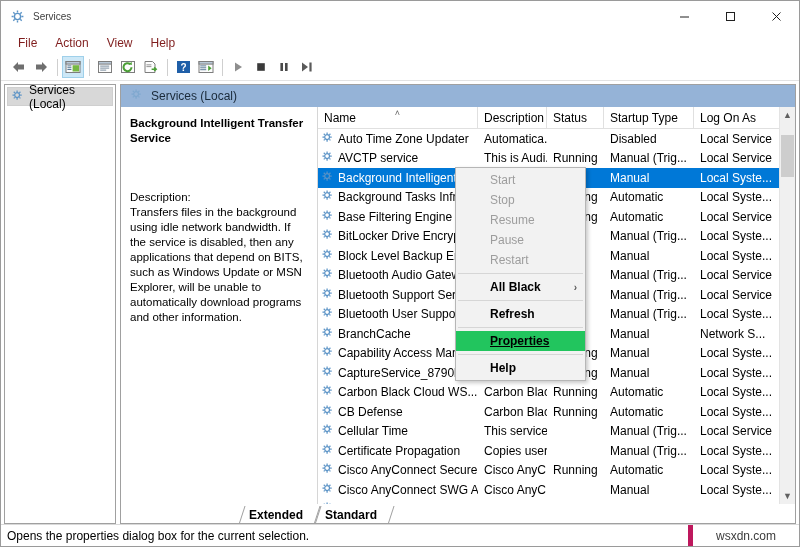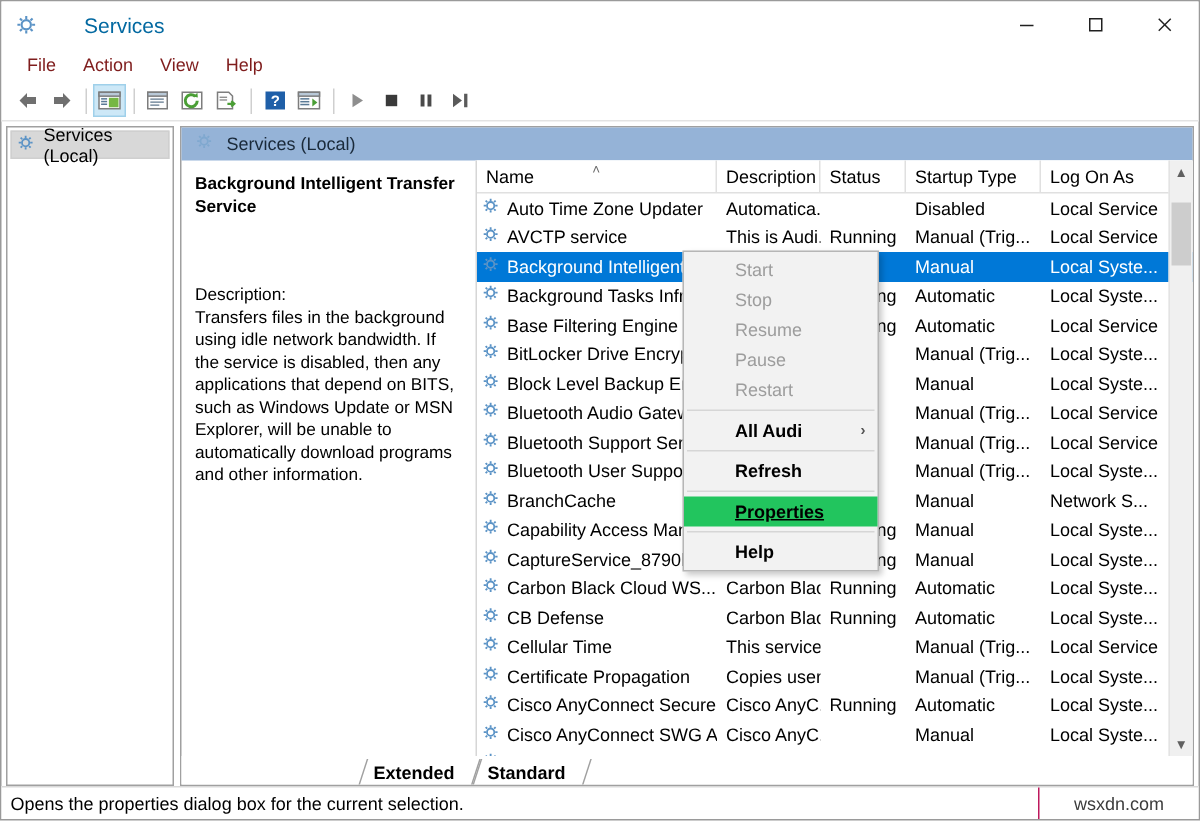--- a/index.html
+++ b/index.html
@@ -35,24 +35,23 @@
     background: #ffffff;
     flex: 0 0 auto;
   }
   .title-icon {
     width: 16px; height: 16px;
     margin-left: 9px; margin-right: 7px;
     position: relative;
     flex: 0 0 auto;
   }
   .title-text {
-    font-size: 14px;
-    color: #0369a1;
+    font-size: 10px;
+    color: #404040;
     flex: 1 1 auto;
-    margin-left: 23px;
   }
   .win-buttons {
     display: flex;
     height: 31px;
     flex: 0 0 auto;
   }
   .win-btn {
     width: 46px; height: 31px;
     display: flex; align-items: center; justify-content: center;
     font-size: 12px;
@@ -362,21 +361,21 @@
     display: flex;
     align-items: center;
     border-top: 1px solid #d9d9d9;
     flex: 0 0 auto;
     font-size: 12px;
     background: #fff;
     position: relative;
   }
   .status-text { padding-left: 6px; flex: 1 1 auto; }
   .watermark {
-    border-left: 1px solid #be185d;
+    border-left: 5px solid #be185d;
     height: 21px;
     display: flex; align-items: center; justify-content: center;
     width: 106px;
     color: #3c3c3c;
     font-size: 12px;
   }
 </style>
 </head>
 <body>
 
@@ -899,21 +898,21 @@
         <span>Resume</span>
       </div>
       <div class="ctx-item disabled">
         <span>Pause</span>
       </div>
       <div class="ctx-item disabled">
         <span>Restart</span>
       </div>
       <div class="ctx-sep"></div>
       <div class="ctx-item bold">
-        <span>All Audi</span>
+        <span>All Black</span>
         <span class="ctx-arrow">›</span>
       </div>
       <div class="ctx-sep"></div>
       <div class="ctx-item bold">
         <span>Refresh</span>
       </div>
       <div class="ctx-sep"></div>
       <div class="ctx-item highlight">
         <span>Properties</span>
       </div>

